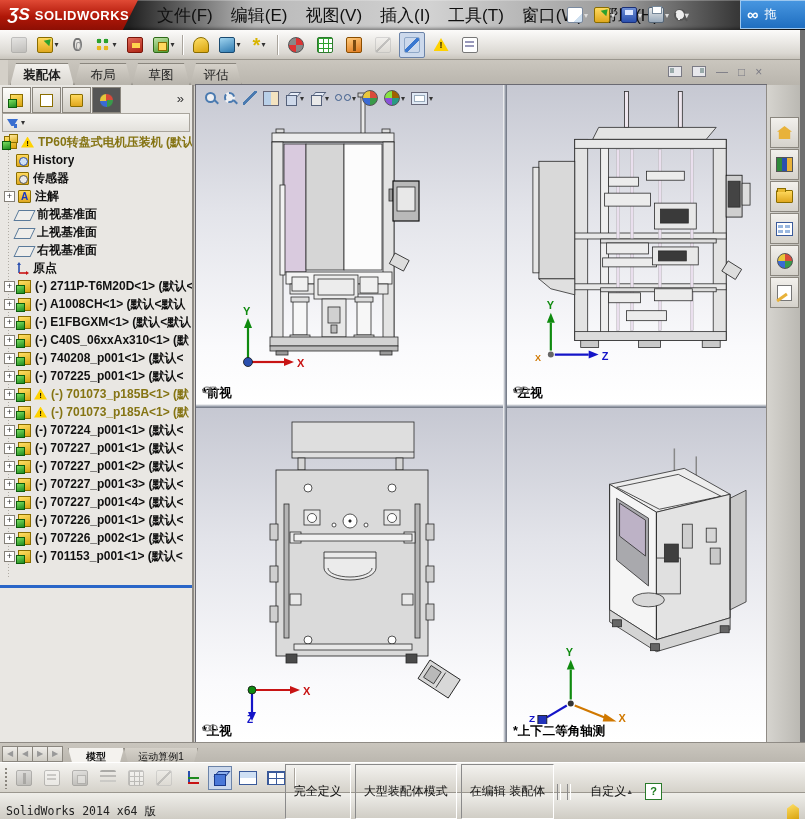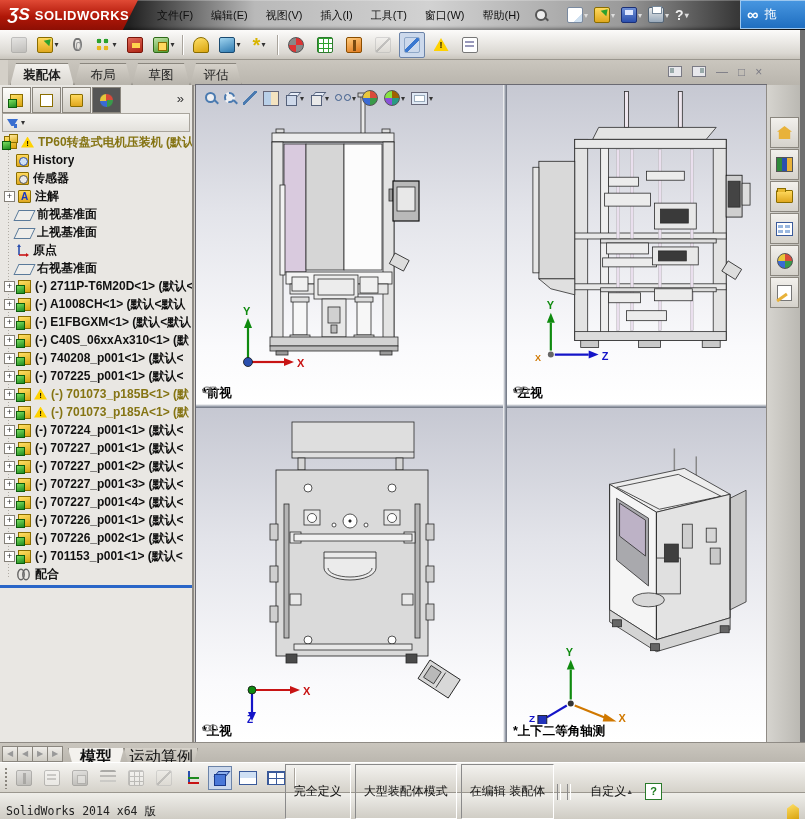--- a/index.html
+++ b/index.html
@@ -10,21 +10,21 @@
 
   
   .titlebar{left:0;top:0;width:805px;height:30px;
     background:linear-gradient(90deg,#0d0d0d 0,#222 130px,#b9b9b9 255px,#d2d2d2 430px,#9b9b9b 620px,#3a3a3a 735px,#141414 100%);
     box-shadow:inset 0 1px 0 rgba(255,255,255,.25), inset 0 -2px 3px rgba(0,0,0,.35);}
   .logo{left:0;top:0;width:138px;height:30px;background:linear-gradient(180deg,#e04a35,#b01708 55%,#8d0f04);
     clip-path:polygon(0 0,100% 0,89% 100%,0 100%);display:flex;align-items:center;padding-left:8px;box-sizing:border-box;color:#fff;}
   .logo .mark{font-size:17px;font-weight:bold;font-style:italic;margin-right:5px;}
   .logo .name{font-size:13px;font-weight:bold;letter-spacing:.5px;}
   .menus{left:148px;top:0;height:30px;display:flex;align-items:center;}
-  .menu{padding:3px 9px;color:#101010;cursor:default;font-size:11px;}
+  .menu{padding:3px 9px;color:#101010;cursor:default;font-size:17px;}
   .tb-search{width:16px;height:16px;margin-left:4px;position:relative;}
   .tb-search:before{content:"";position:absolute;left:2px;top:2px;width:8px;height:8px;border:2px solid #555;border-radius:50%;background:#eee;}
   .tb-search:after{content:"";position:absolute;left:11px;top:11px;width:5px;height:2px;background:#555;transform:rotate(45deg);}
   .quick{left:565px;top:3px;height:24px;display:flex;align-items:center;gap:2px;}
   .qbtn{display:flex;align-items:center;height:22px;padding:0 2px;}
   .caret{font-size:8px;color:#333;margin-left:1px;}
   .caret.lt{color:#ddd;}
   .chip{display:inline-block;width:16px;height:16px;border-radius:2px;position:relative;box-sizing:border-box;}
   .c-page{background:linear-gradient(135deg,#fff 70%,#cfe0f0 70%);border:1px solid #7a8aa0;}
   .c-open{background:linear-gradient(180deg,#ffd95e,#e0a81f);border:1px solid #8a6d00;}
@@ -151,21 +151,21 @@
   .vpal{width:15px;height:12px;background:#fff;border:1px solid #3a5a9a;position:relative;}
   .vpal:after{content:"";position:absolute;left:1px;top:2px;width:5px;height:3px;background:#9ab8e0;box-shadow:7px 0 0 #9ab8e0,0 5px 0 #9ab8e0,7px 5px 0 #9ab8e0;}
   .props{width:13px;height:14px;background:#fff;border:1px solid #777;position:relative;}
   .props:after{content:"";position:absolute;left:-2px;bottom:1px;width:12px;height:3px;background:#e8b23a;transform:rotate(-35deg);}
   .wedge{left:800px;top:30px;width:5px;height:789px;background:#6f6f6f;}
 
   
   .btabs{left:0;top:742px;width:805px;height:20px;background:linear-gradient(180deg,#cac6be,#bab6ae);border-top:1px solid #8f8b85;}
   .navbtn{position:absolute;top:3px;width:14px;height:14px;border:1px solid #8a867e;background:linear-gradient(180deg,#efede9,#cfccc4);
      color:#999;font-size:8px;text-align:center;line-height:13px;}
-  .mtab{position:absolute;top:5px;height:17px;line-height:17px;text-align:center;font-size:16px;border:1px solid #8a867e;border-top:none;
+  .mtab{position:absolute;top:5px;height:17px;line-height:17px;text-align:center;font-size:10px;border:1px solid #8a867e;border-top:none;
      background:linear-gradient(180deg,#d5d1c9,#bcb8b0);clip-path:polygon(0 0,100% 0,calc(100% - 5px) 100%,5px 100%);}
   .mtab.active{background:#f4f2ee;font-weight:bold;}
 
   
   .dtool{left:0;top:762px;width:805px;height:30px;background:linear-gradient(180deg,#f5f4f1,#d5d2ca);border-top:1px solid #fff;display:flex;align-items:center;padding-left:4px;gap:4px;box-sizing:border-box;}
   .grip{width:4px;height:22px;background-image:radial-gradient(circle,#8a867e 1px,transparent 1.4px);background-size:4px 4px;}
   .dbtn{width:22px;height:22px;display:flex;align-items:center;justify-content:center;border:1px solid transparent;}
   .dbtn.pressed{border:1px solid #6b83a8;background:#ccd9ec;}
   .dbtn.dis{opacity:.38;filter:grayscale(1);}
   .axch{width:15px;height:15px;position:relative;}
@@ -360,34 +360,34 @@
           <span class="ti-plane"></span>
           <span class="tt"><i>前视基准面</i></span>
         </div>
       <div class="trow">
           <span class="ind"></span>
           <span class="ti-plane"></span>
           <span class="tt"><i>上视基准面</i></span>
         </div>
       <div class="trow">
           <span class="ind"></span>
+          <span class="ti-plane"></span>
+          <span class="tt"><i>右视基准面</i></span>
+        </div>
+      <div class="trow">
+          <span class="ind"></span>
           <svg width="13" height="13">
             <line x1="3" y1="11" x2="3" y2="2" stroke="#2a4fae" stroke-width="1.6"></line>
             <line x1="3" y1="11" x2="11" y2="11" stroke="#c81414" stroke-width="1.6"></line>
             <polygon points="1,3 5,3 3,0" fill="#2a4fae"></polygon>
             <polygon points="10,9 10,13 13,11" fill="#c81414"></polygon>
           </svg>
           <span class="tt"><i>原点</i></span>
         </div>
       <div class="trow">
-          <span class="ind"></span>
-          <span class="ti-plane"></span>
-          <span class="tt"><i>右视基准面</i></span>
-        </div>
-      <div class="trow">
           <span class="exp">+</span>
           <span class="ti ti-part"></span>
           <span class="tt"><i>(-) 2711P-T6M20D&lt;1&gt; </i><i>(默认&lt;</i></span>
         </div>
       <div class="trow">
           <span class="exp">+</span>
           <span class="ti ti-part"></span>
           <span class="tt"><i>(-) A1008CH&lt;1&gt; </i><i>(默认&lt;默认</i></span>
         </div>
       <div class="trow">
@@ -454,28 +454,20 @@
         </div>
       <div class="trow">
           <span class="exp">+</span>
           <span class="ti ti-part"></span>
           <span class="tt"><i>(-) 707226_p002&lt;1&gt; </i><i>(默认&lt;</i></span>
         </div>
       <div class="trow">
           <span class="exp">+</span>
           <span class="ti ti-part"></span>
           <span class="tt"><i>(-) 701153_p001&lt;1&gt; </i><i>(默认&lt;</i></span>
-        </div>
-      <div class="trow">
-          <span class="ind"></span>
-          <svg width="15" height="13">
-            <ellipse cx="5" cy="6.5" rx="3.2" ry="5.2" fill="none" stroke="#666" stroke-width="1.4"></ellipse>
-            <ellipse cx="10" cy="6.5" rx="3.2" ry="5.2" fill="none" stroke="#666" stroke-width="1.4"></ellipse>
-          </svg>
-          <span class="tt"><i>配合</i></span>
         </div>
     </div>
     <div class="abs rollback"></div>
   </div>
 
   <div class="abs varea">
 
     <div class="abs headsup">
       <span class="hbtn">
           <span class="mag"></span>

